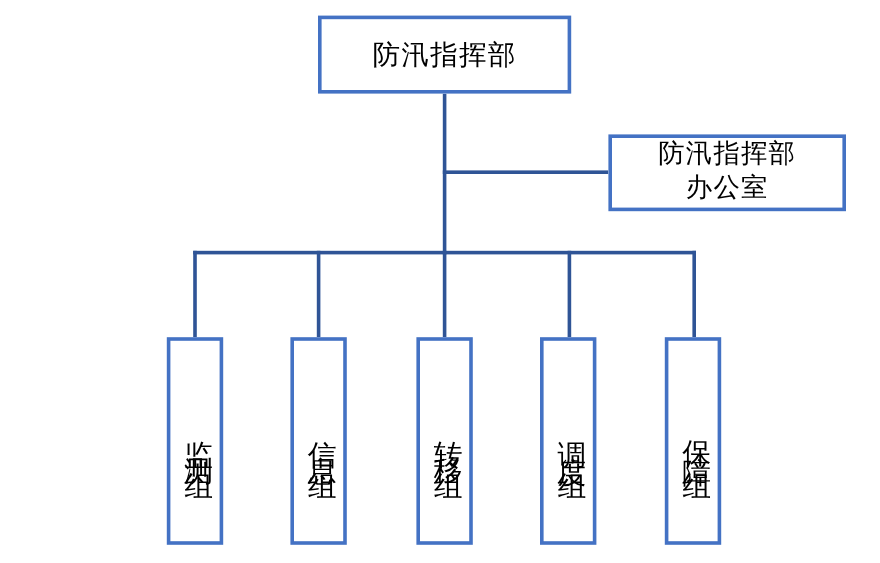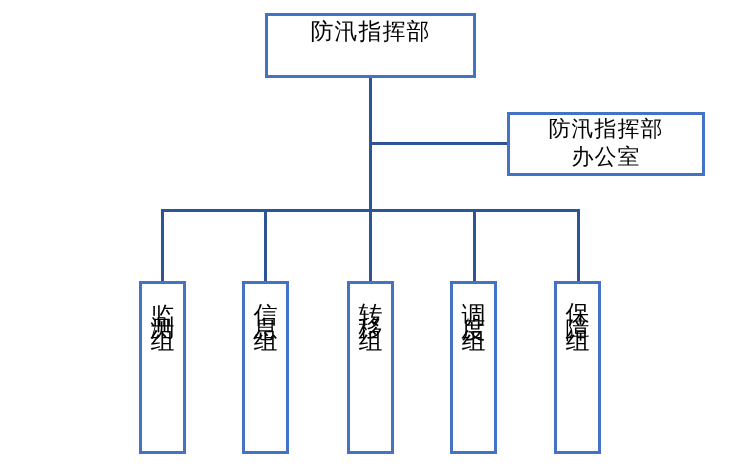--- a/index.html
+++ b/index.html
@@ -20,23 +20,24 @@
     height: 469px;
     background: var(--bg);
     overflow: hidden;
   }
   .node {
     position: absolute;
     border: 3px solid var(--box-border);
     background: var(--bg);
     box-sizing: border-box;
     display: flex;
-    align-items: flex-start;
+    align-items: center;
     justify-content: center;
     color: var(--text);
+    font-family: Liberation Mono, monospace;
   }
   .node-top {
     left: 265px; top: 13px;
     width: 211px; height: 65px;
     font-size: 23px;
     letter-spacing: 1px;
   }
   .node-office {
     left: 507px; top: 112px;
     width: 198px; height: 64px;

